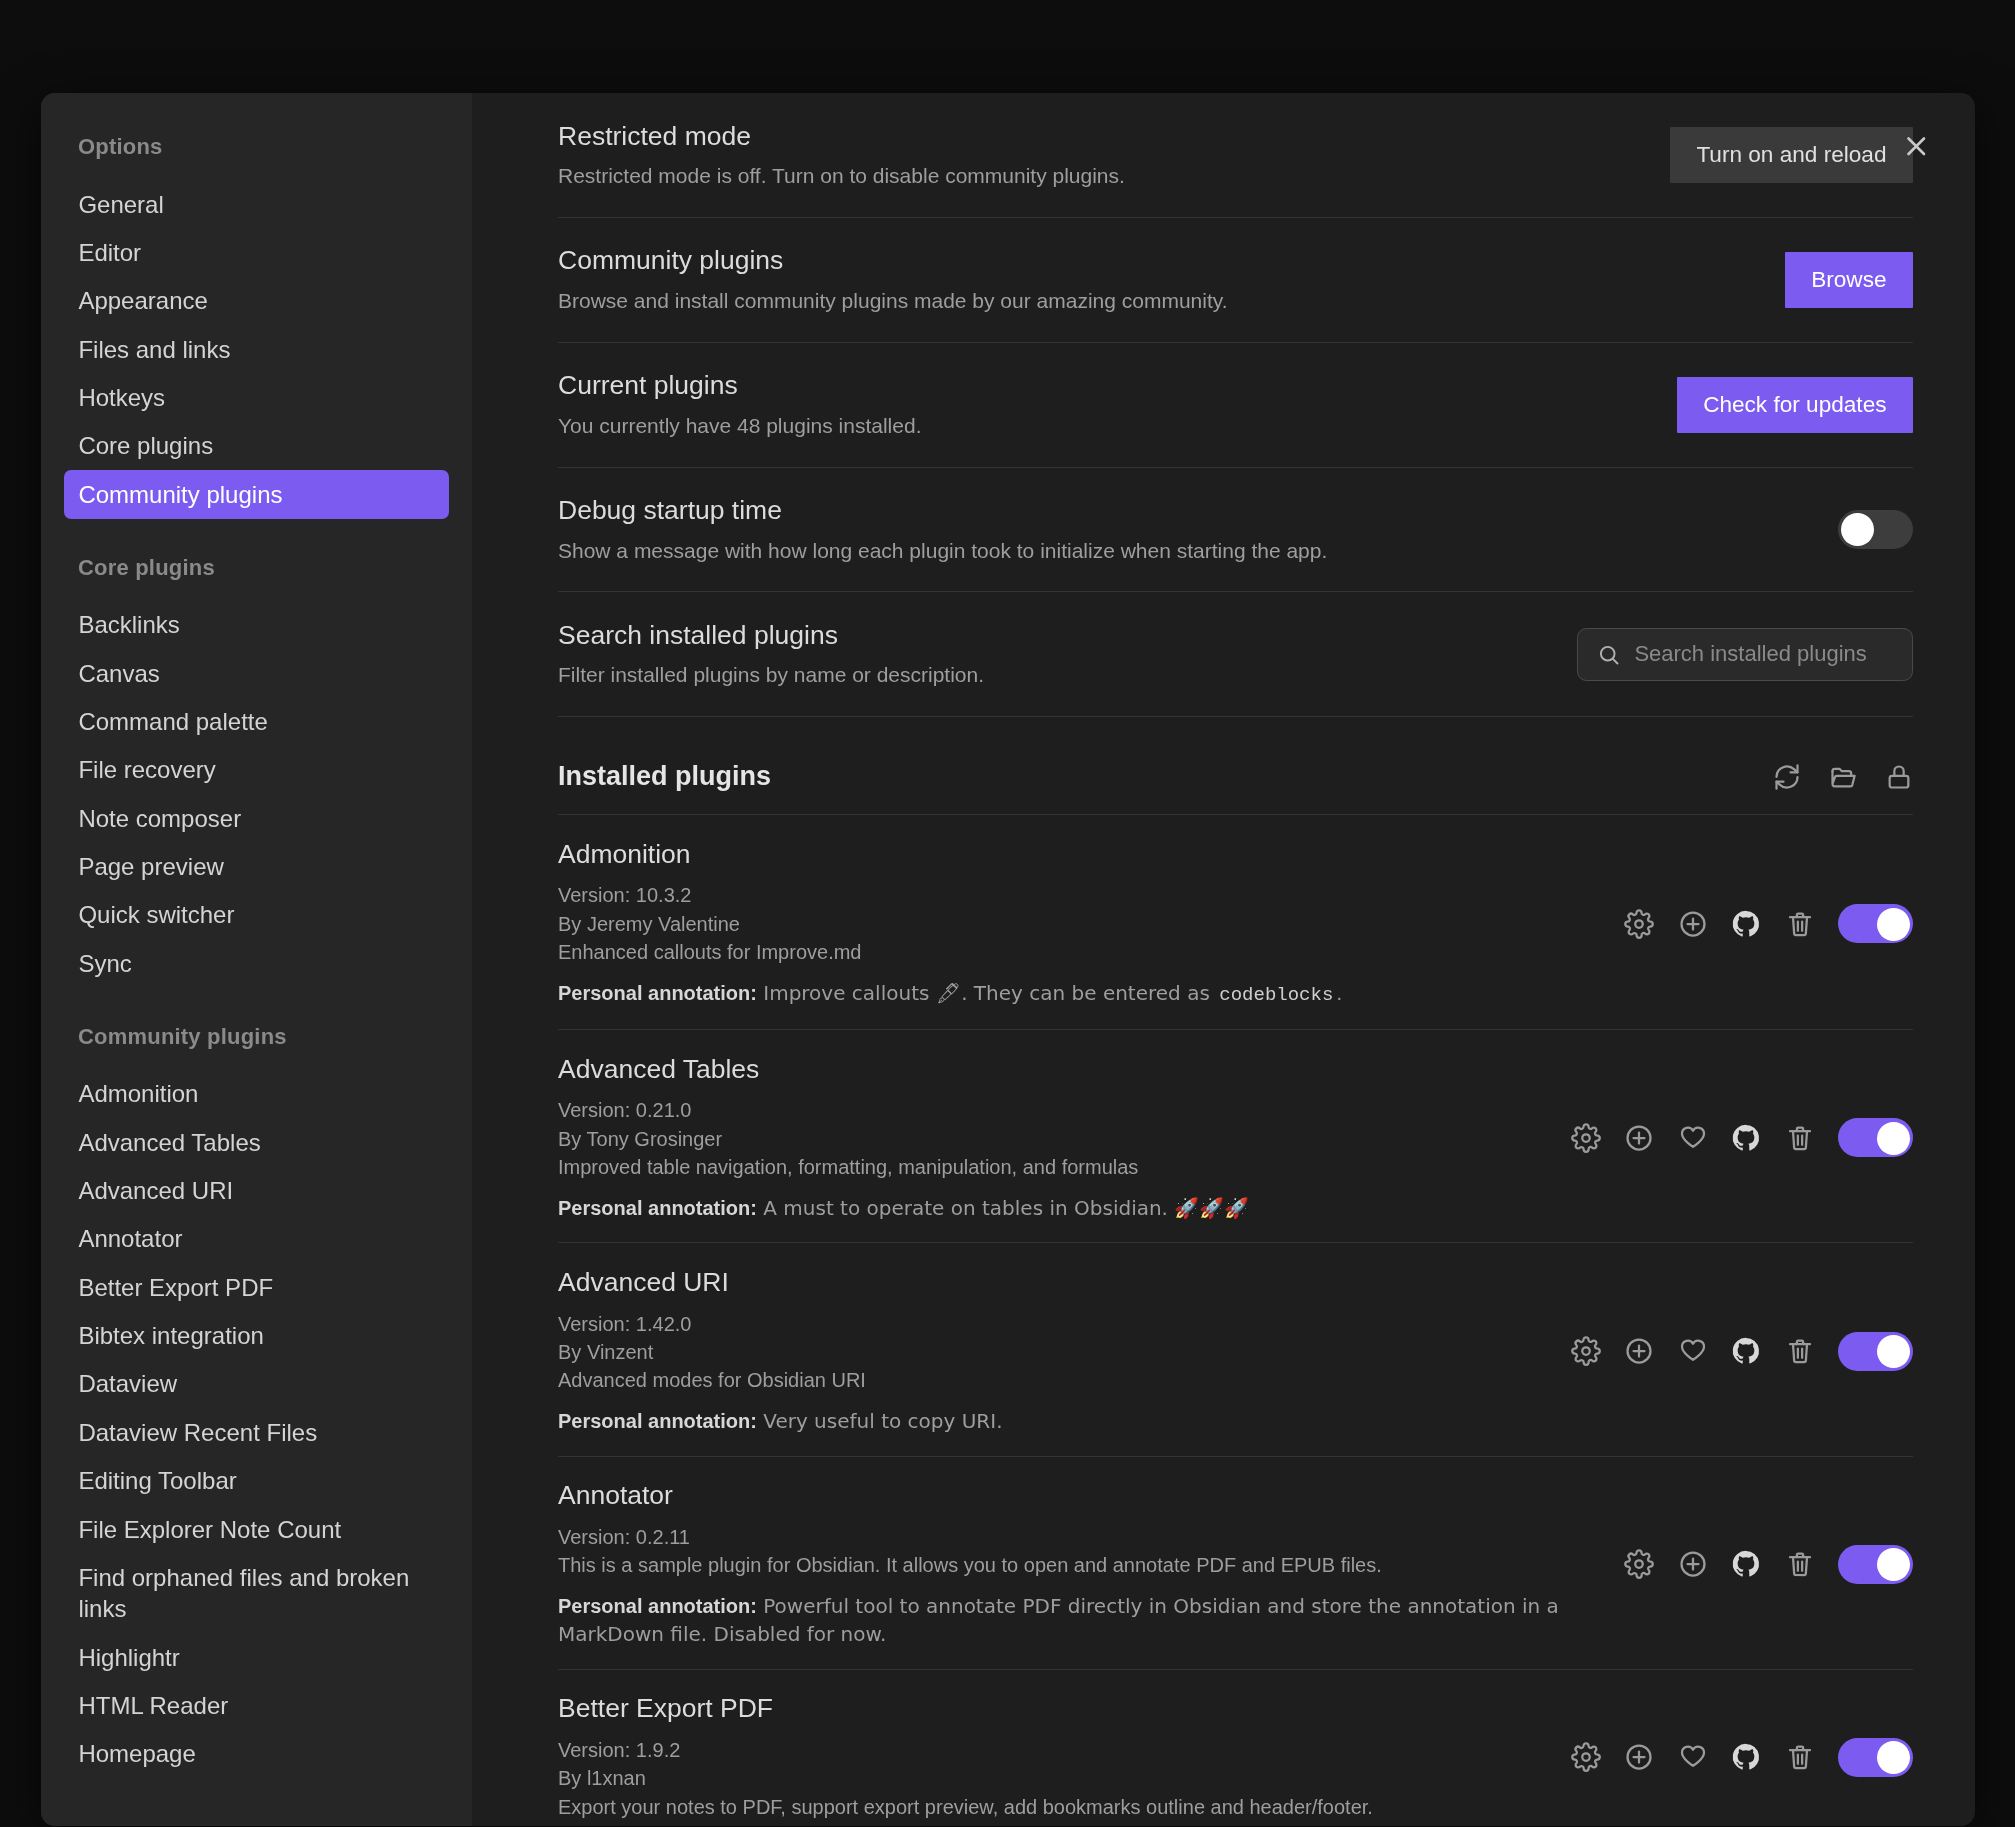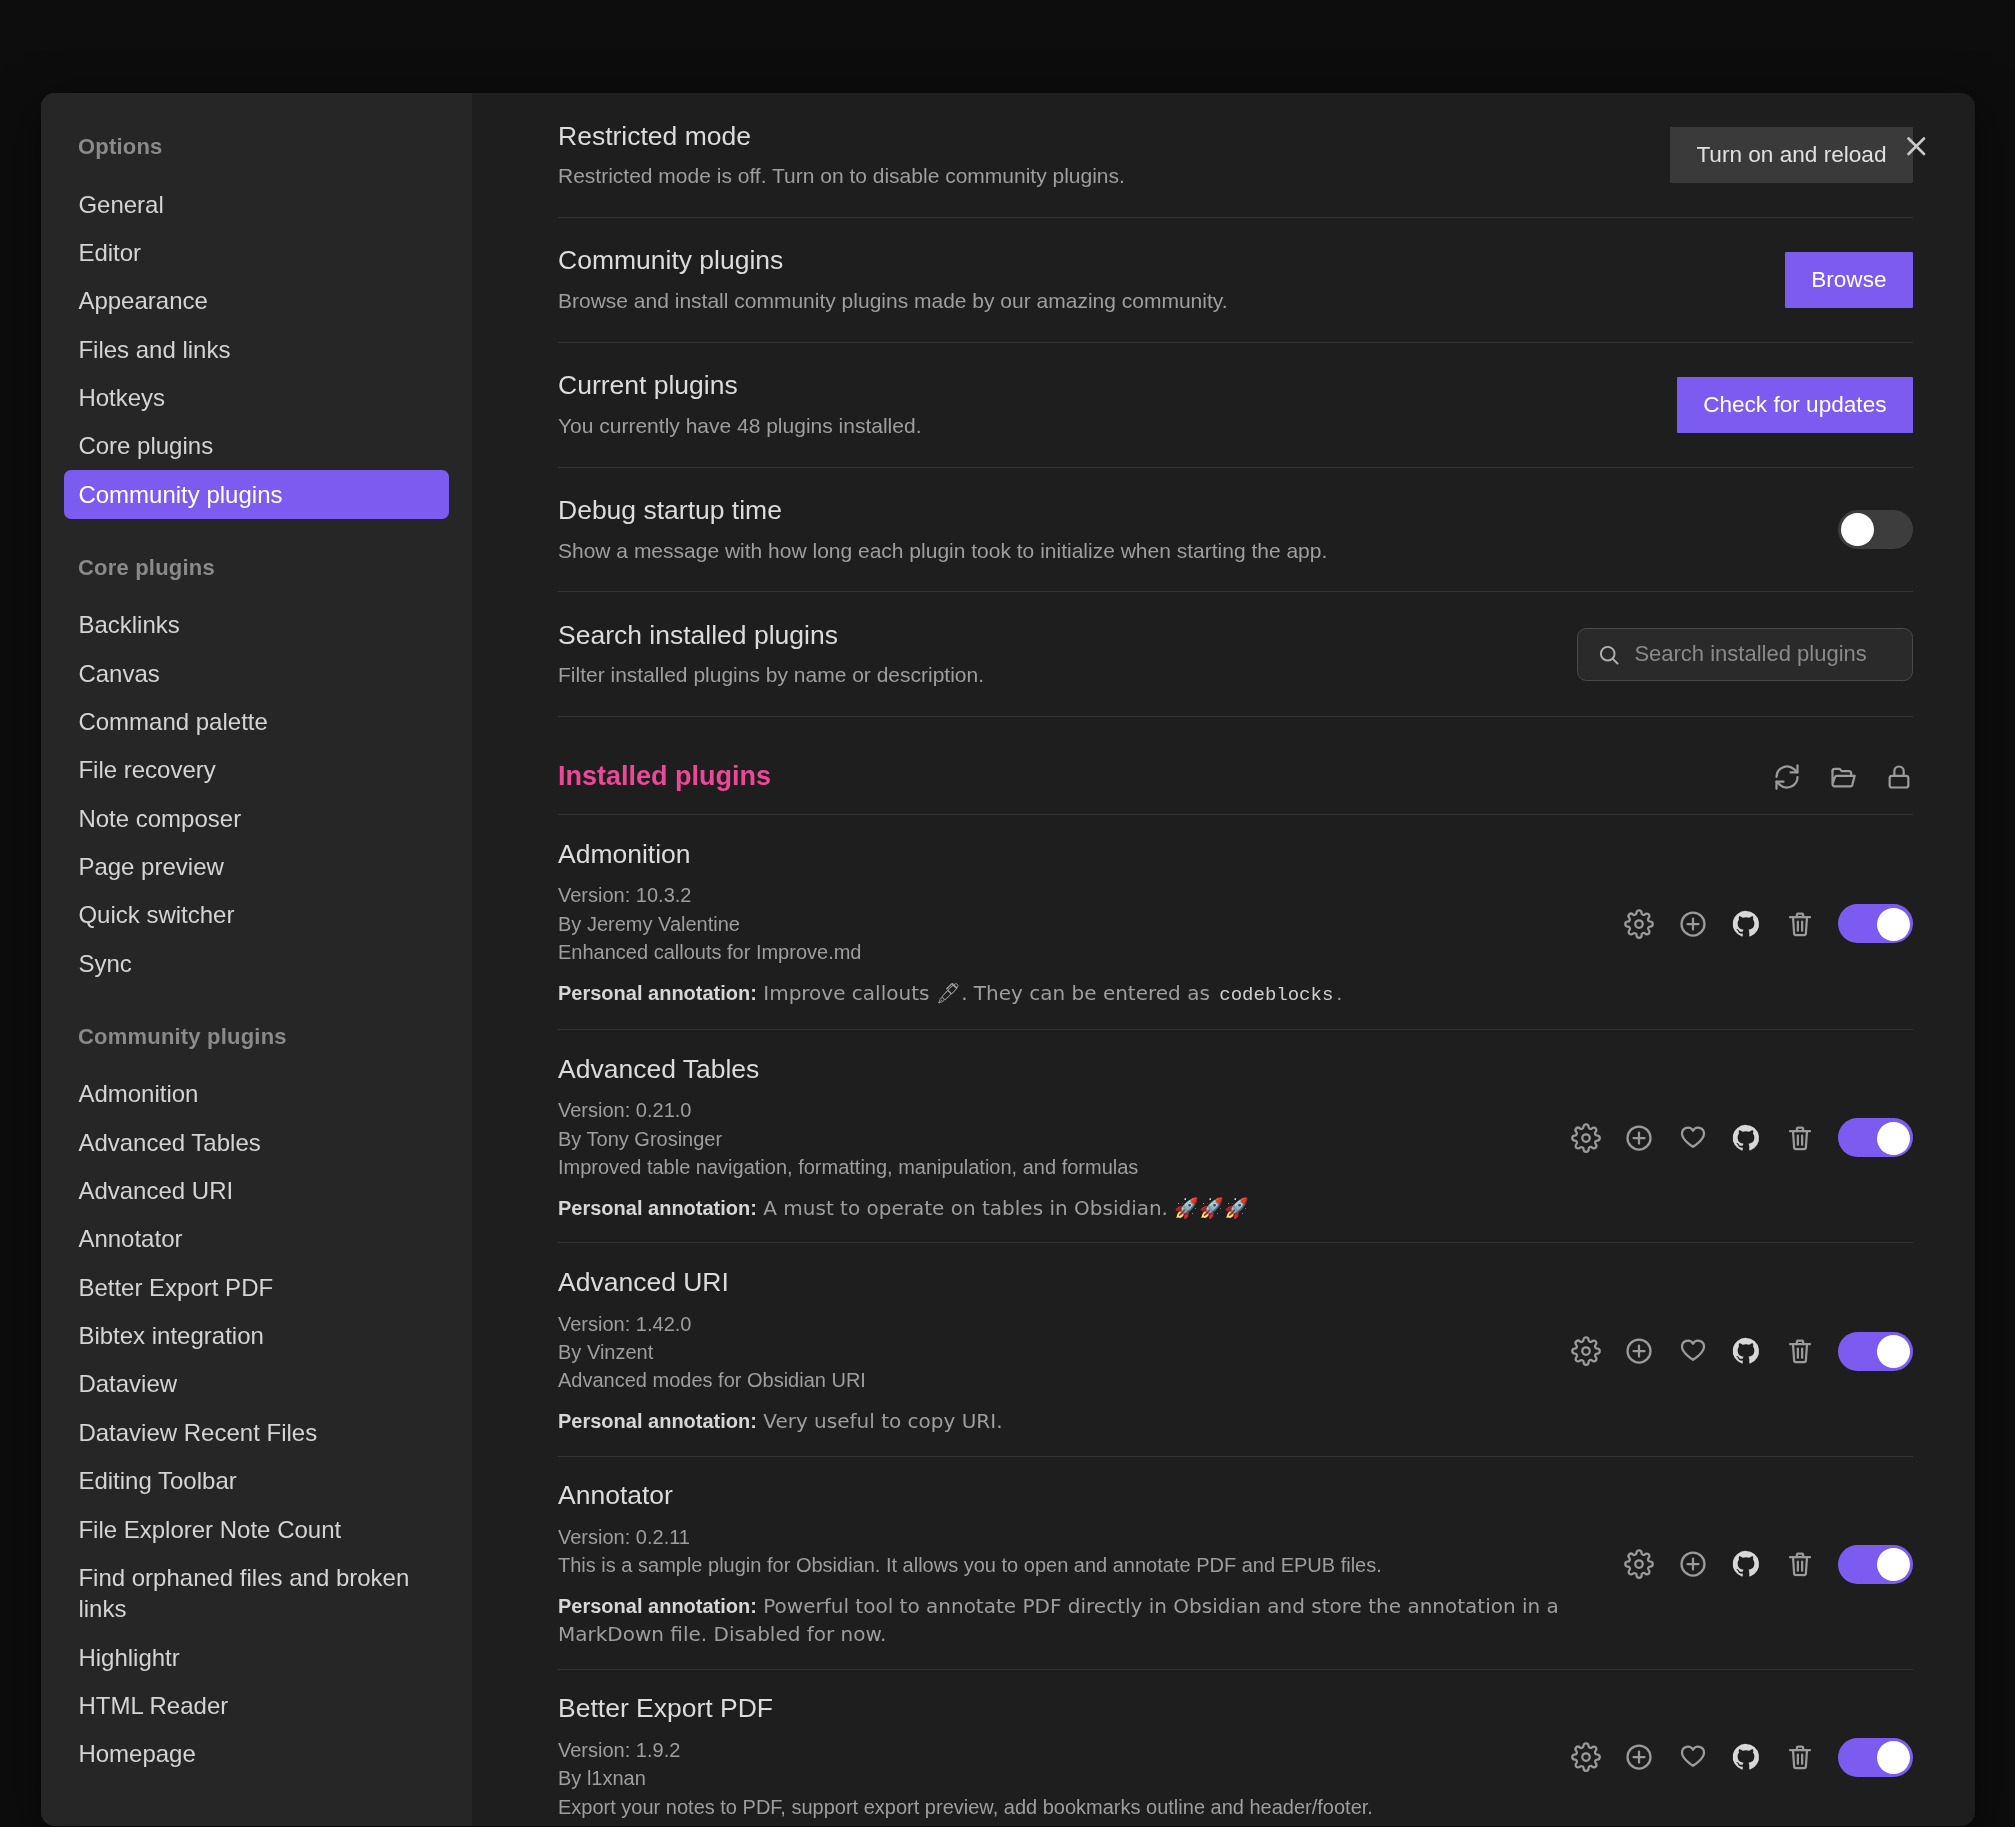--- a/index.html
+++ b/index.html
@@ -166,21 +166,21 @@
   
   .installed-header {
     display: flex;
     align-items: center;
     justify-content: space-between;
     padding: 44px 0 22px 0;
     border-bottom: 0.8px solid #333333;
   }
   .installed-title {
     font-size: 27px;
-    color: #ec4899;
+    color: #e5e5e5;
     font-weight: 700;
   }
   .header-icons { display: flex; gap: 28px; align-items: center; }
 
   .icon-btn {
     color: #9b9b9b;
     cursor: pointer;
     display: inline-flex;
     align-items: center;
     justify-content: center;

